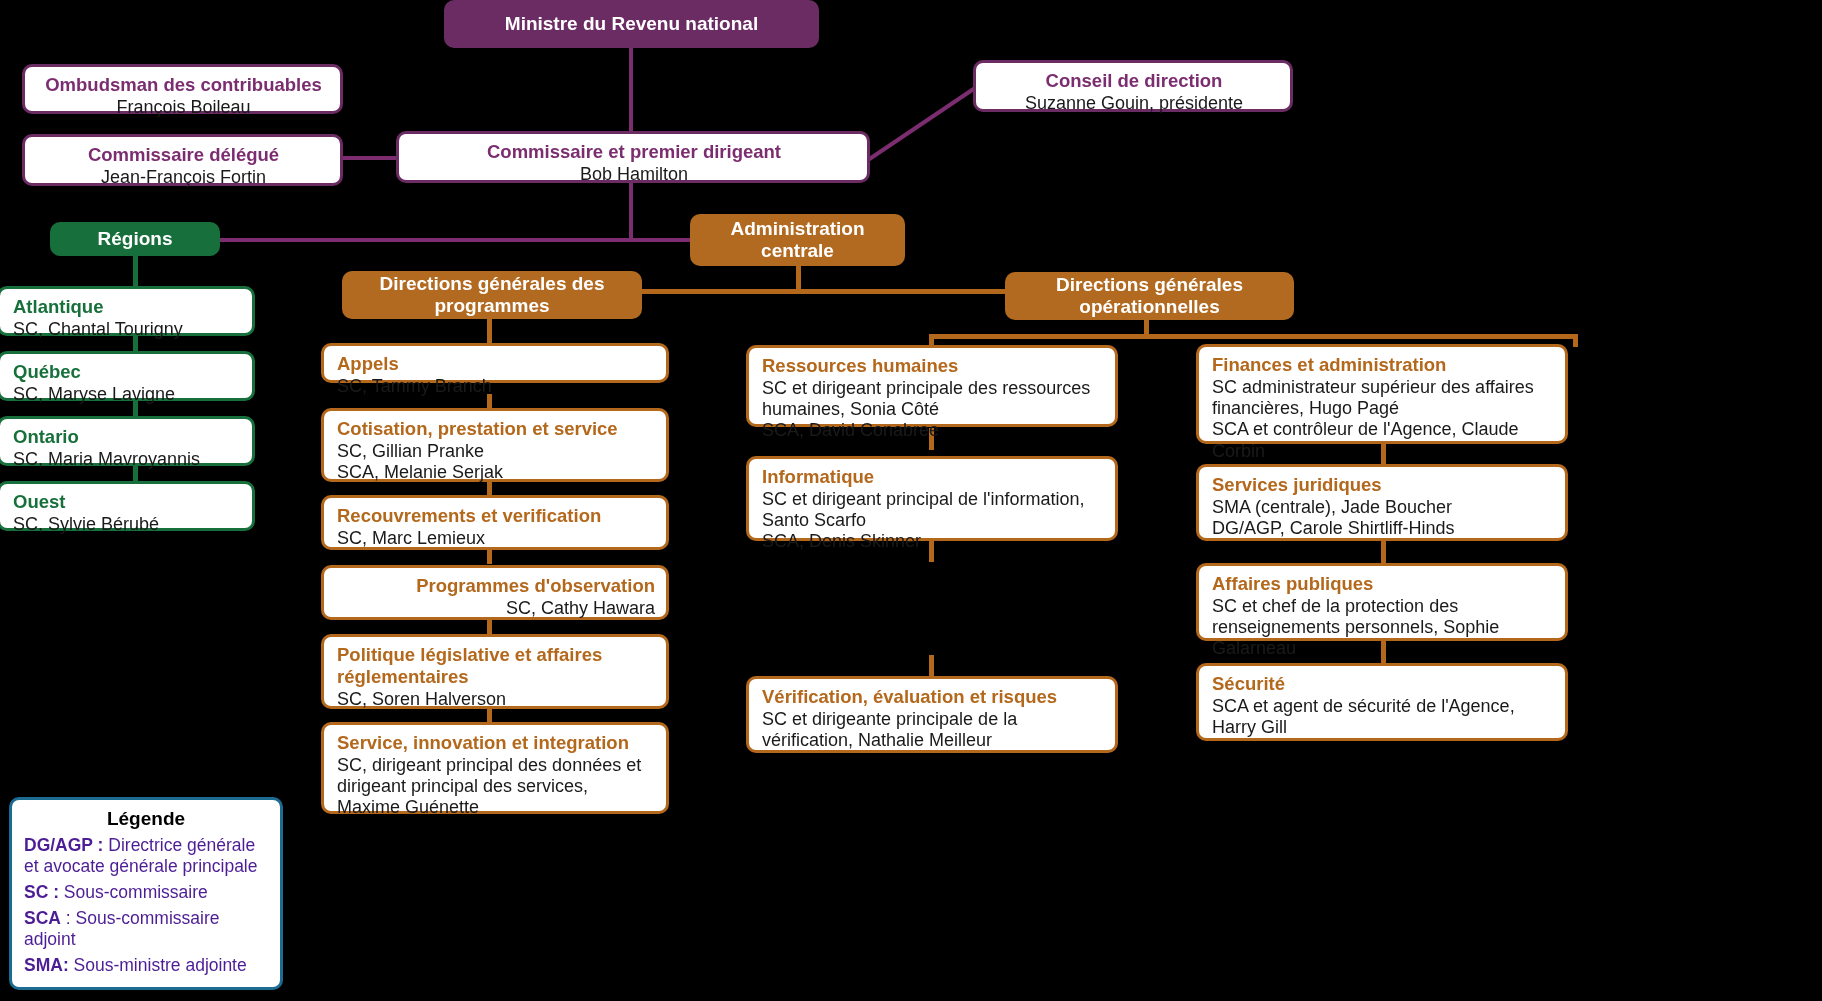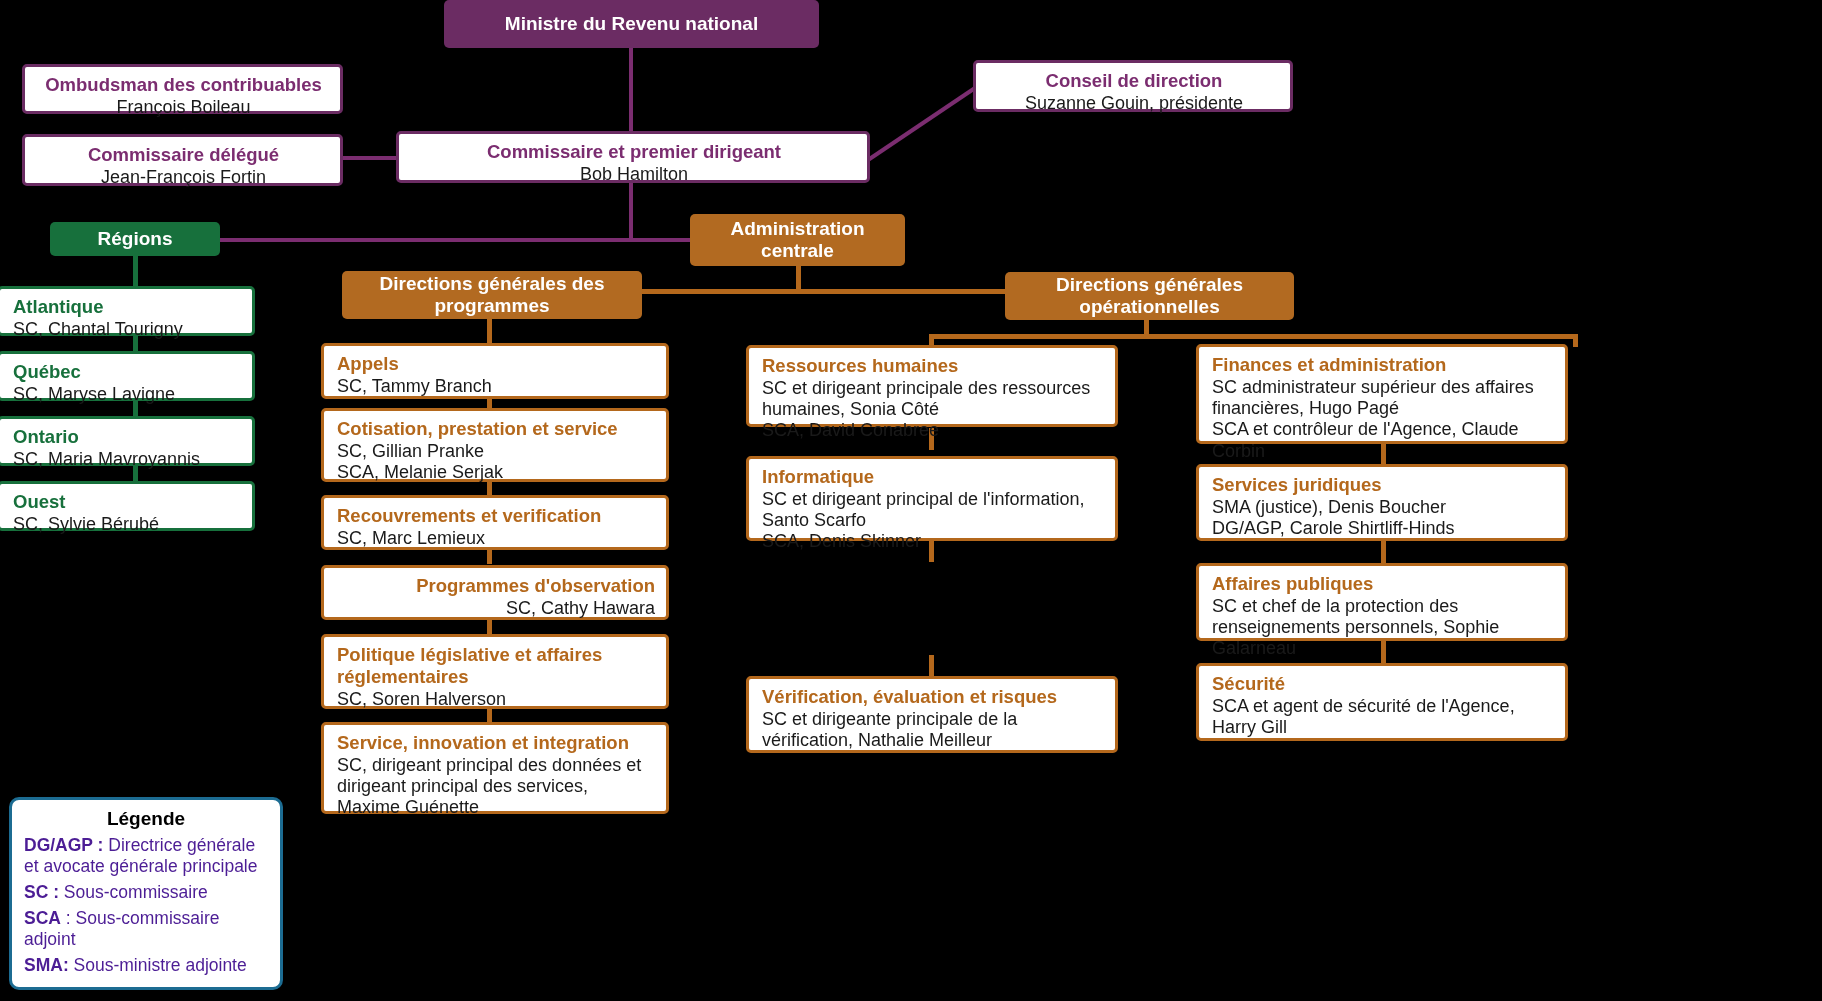--- a/index.html
+++ b/index.html
@@ -12,21 +12,21 @@
     position: relative;
     width: 1822px;
     height: 1001px;
     background: #000000;
     overflow: hidden;
   }
 
   
   .box {
     position: absolute;
-    border-radius: 5px;
+    border-radius: 10px;
     line-height: 1.18;
   }
   .hdr {
     color: #ffffff;
     font-weight: bold;
     font-size: 19px;
     display: flex;
     align-items: center;
     justify-content: center;
     text-align: center;
@@ -190,21 +190,21 @@
   </div>
   <div class="box card card-green" style="left:-3px; top:481px; width:258px; height:50px;">
     <span class="t">Ouest</span>
     <span class="s">SC, Sylvie Bérubé</span>
   </div>
 
   <div class="box hdr hdr-brown" style="left:342px; top:271px; width:300px; height:48px;">
     <span>Directions générales des programmes</span>
   </div>
 
-  <div class="box card card-brown" style="left:321px; top:343px; width:348px; height:56px;">
+  <div class="box card card-brown" style="left:321px; top:343px; width:348px; height:40px;">
     <span class="t">Appels</span>
     <span class="s">SC, Tammy Branch</span>
   </div>
 
   <div class="box card card-brown" style="left:321px; top:408px; width:348px; height:74px;">
     <span class="t">Cotisation, prestation et service</span>
     <span class="s">SC, Gillian Pranke</span>
     <span class="s">SCA, Melanie Serjak</span>
   </div>
 
@@ -252,21 +252,21 @@
   </div>
 
   <div class="box card card-brown" style="left:1196px; top:344px; width:372px; height:100px;">
     <span class="t">Finances et administration</span>
     <span class="s">SC administrateur supérieur des affaires financières, Hugo Pagé</span>
     <span class="s">SCA et contrôleur de l'Agence, Claude Corbin</span>
   </div>
 
   <div class="box card card-brown" style="left:1196px; top:464px; width:372px; height:77px;">
     <span class="t">Services juridiques</span>
-    <span class="s">SMA (justice), Denis Boucher</span>
+    <span class="s">SMA (centrale), Jade Boucher</span>
     <span class="s">DG/AGP, Carole Shirtliff-Hinds</span>
   </div>
 
   <div class="box card card-brown" style="left:1196px; top:563px; width:372px; height:78px;">
     <span class="t">Affaires publiques</span>
     <span class="s">SC et chef de la protection des renseignements personnels, Sophie Galarneau</span>
   </div>
 
   <div class="box card card-brown" style="left:1196px; top:663px; width:372px; height:78px;">
     <span class="t">Sécurité</span>

